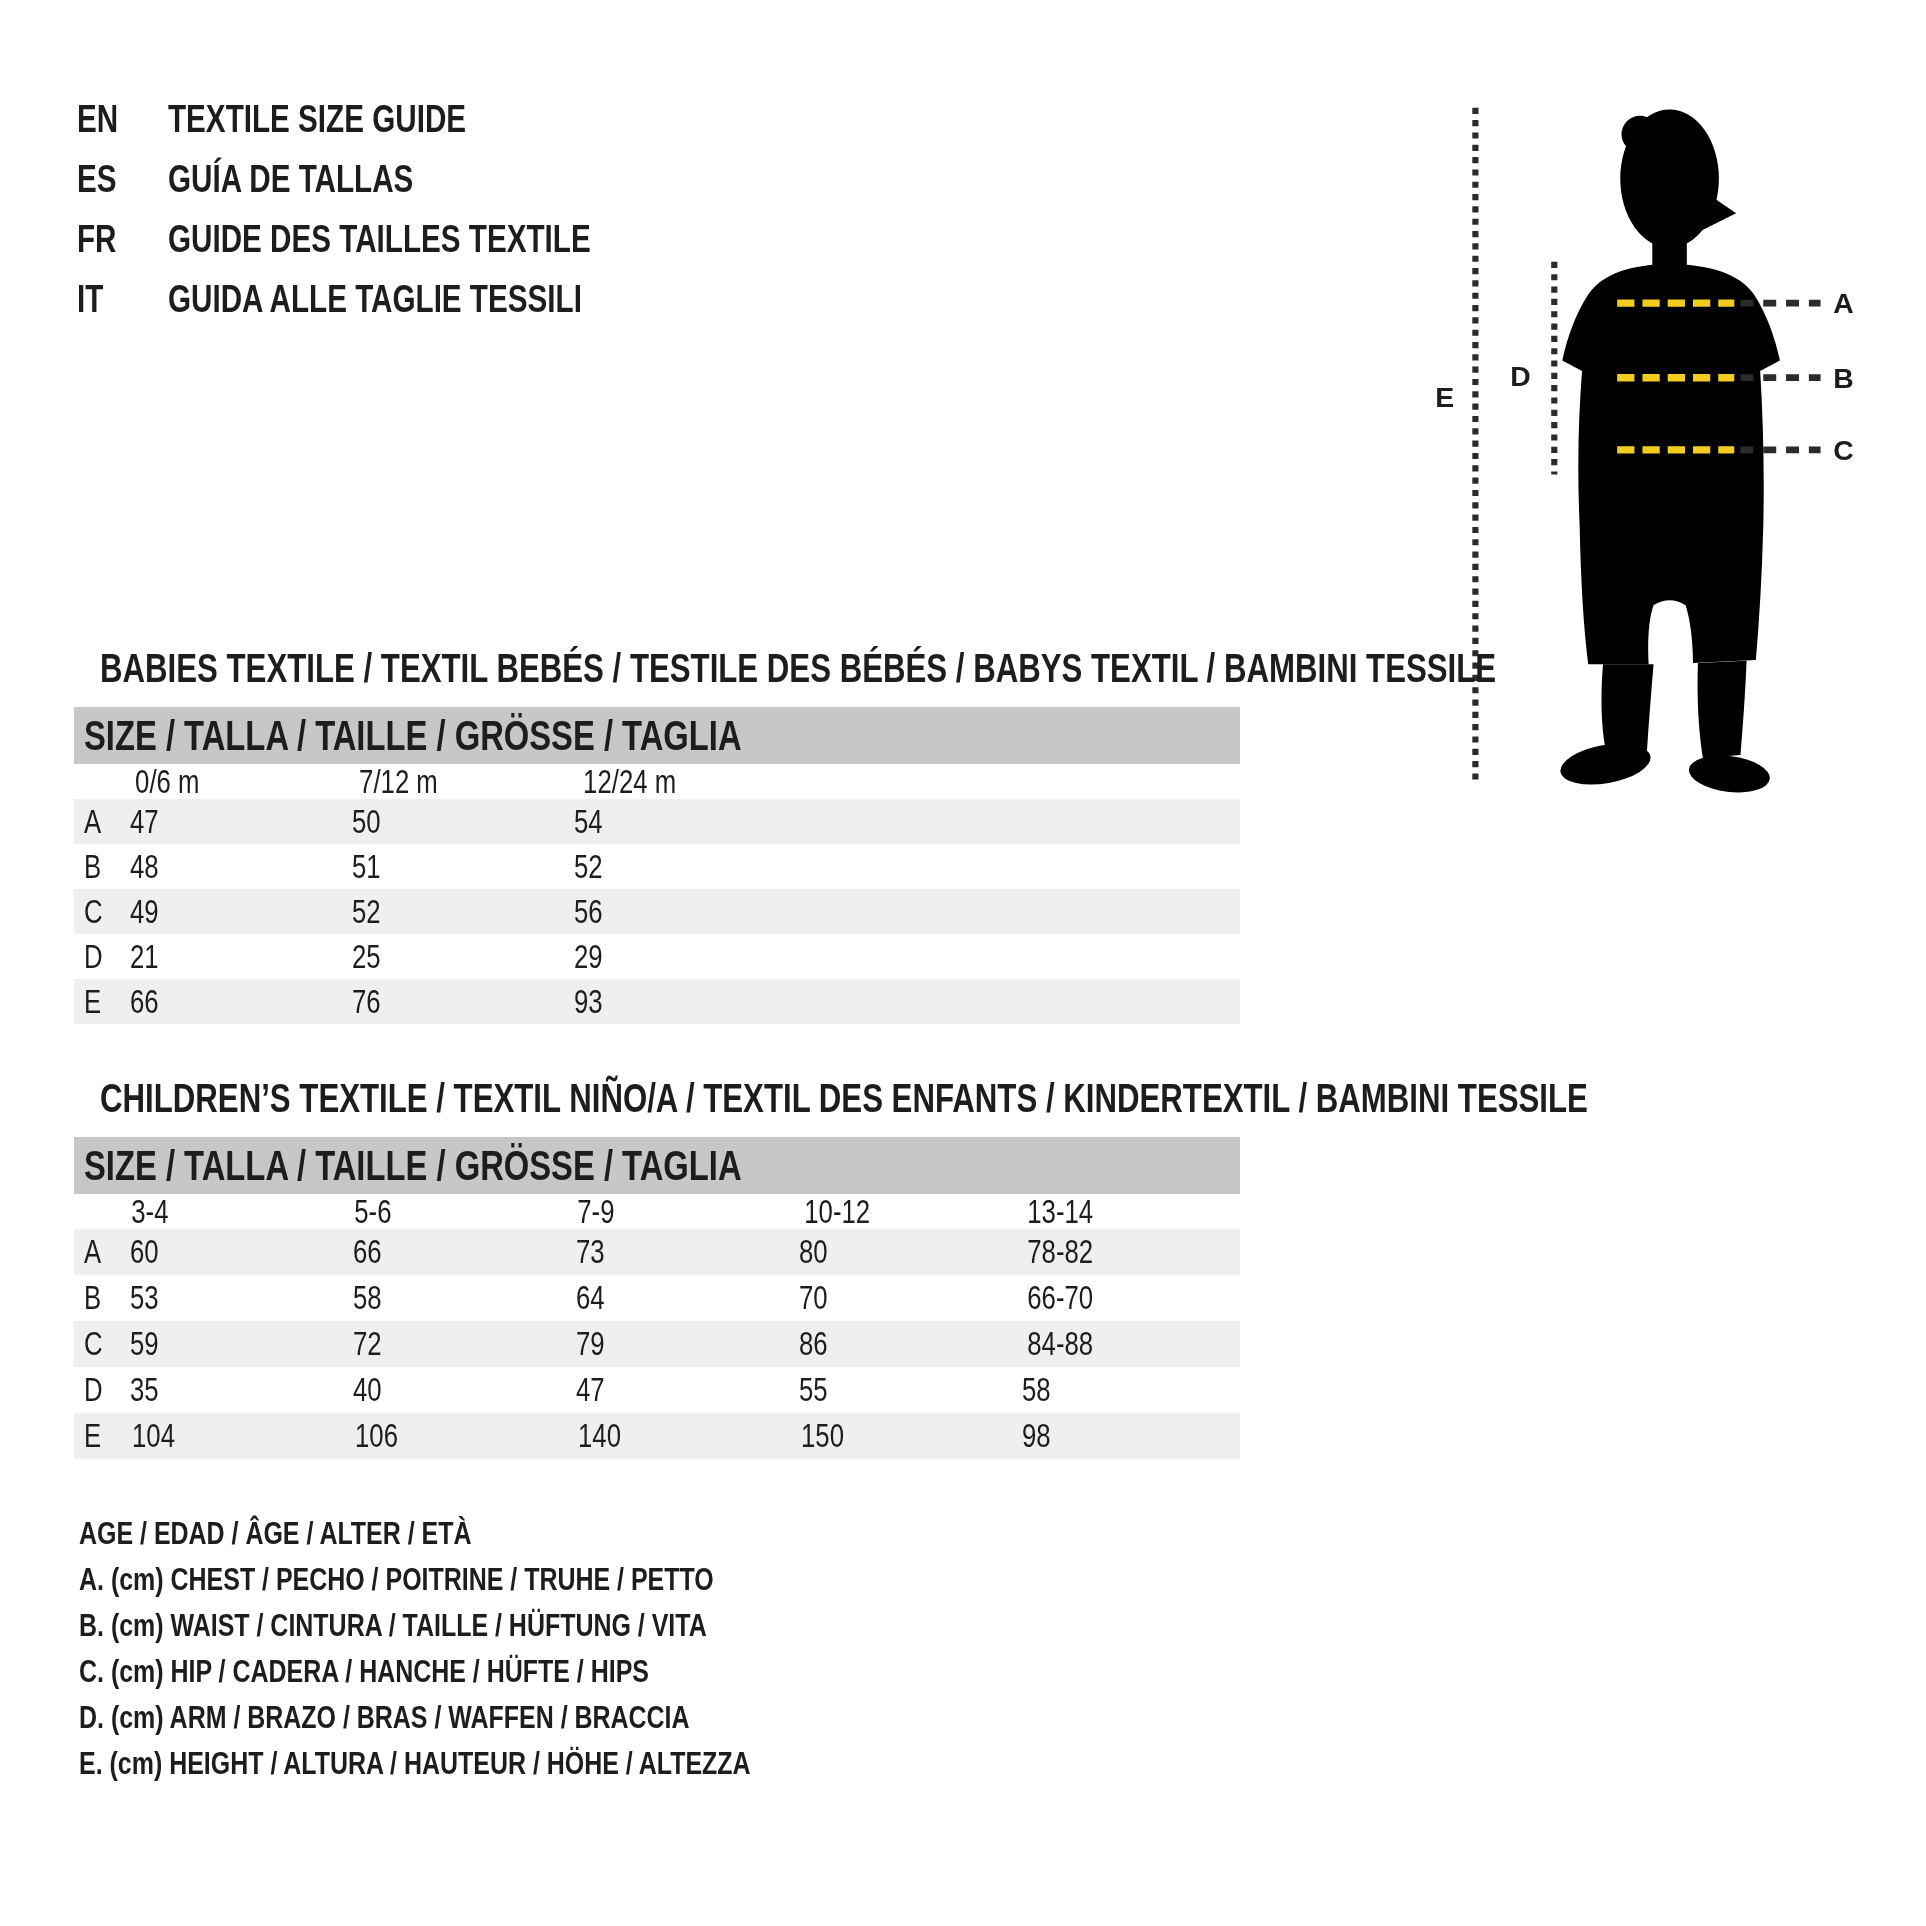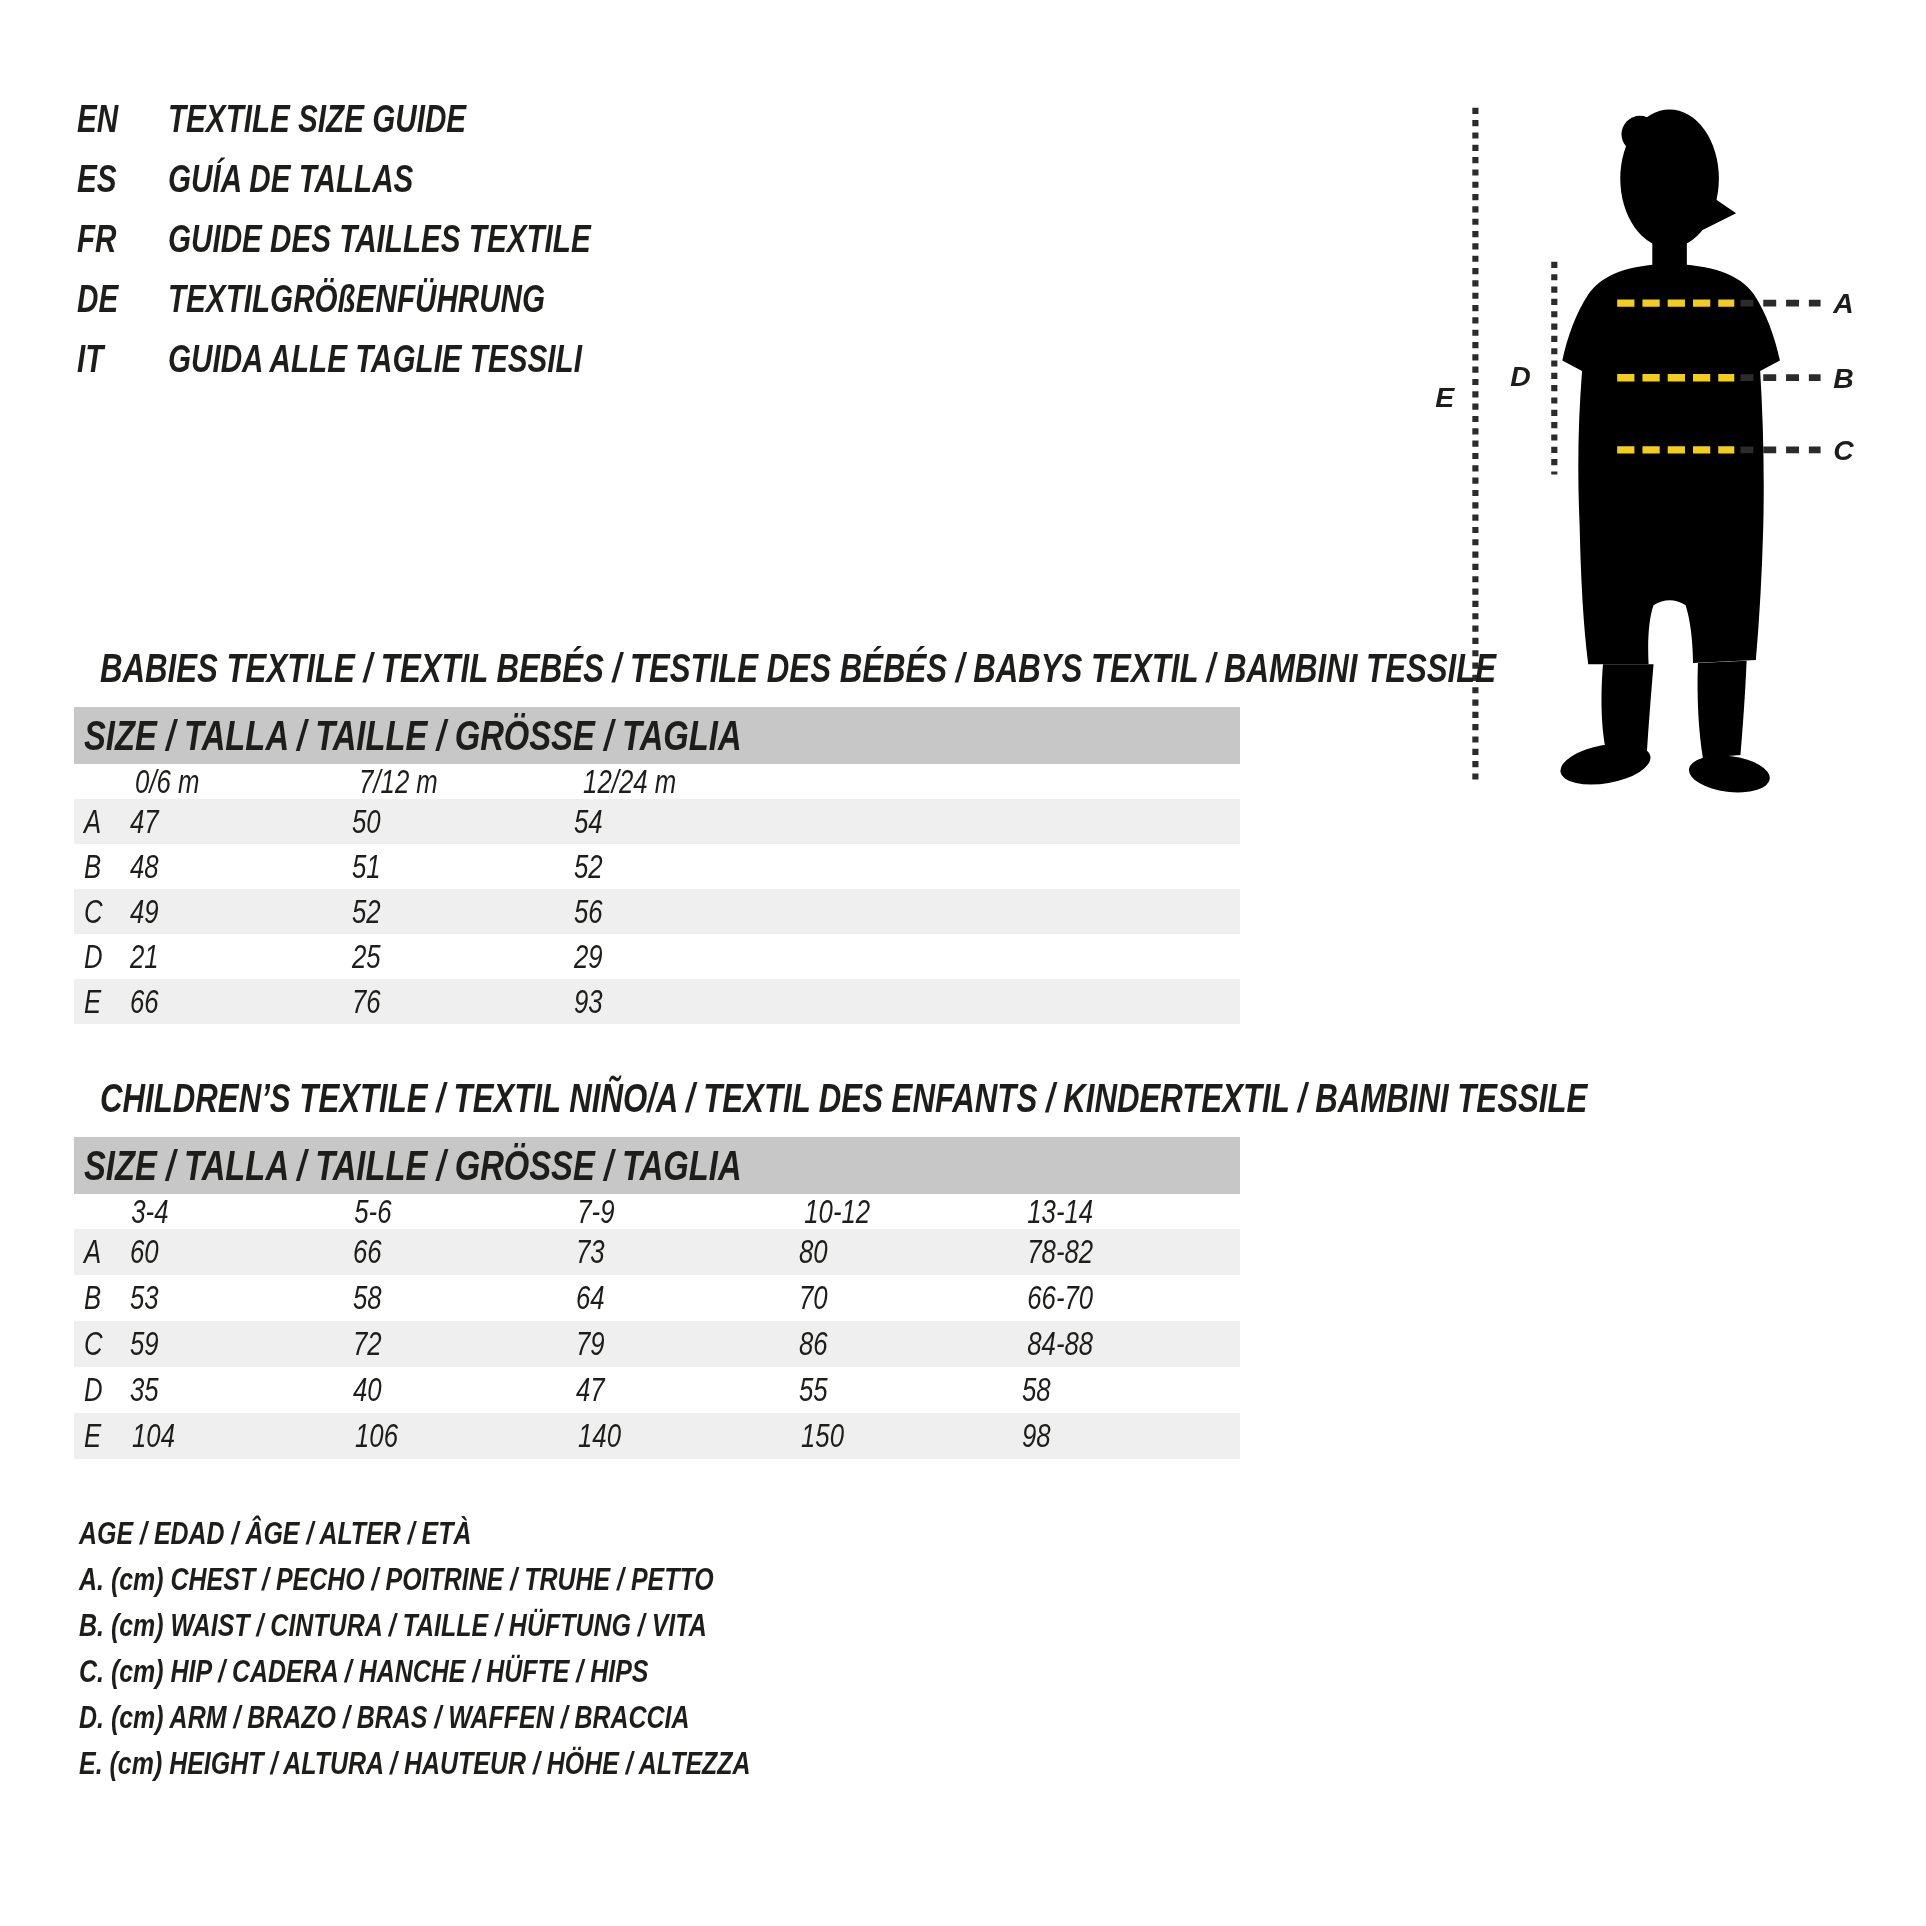--- a/index.html
+++ b/index.html
@@ -1,18 +1,18 @@
 <!DOCTYPE html>
 <html style="font-size:10px"><head>
 <meta charset="utf-8">
 <style>
   html,body{margin:0;padding:0;background:#ffffff;}
   .canvas{
     position:relative;width:1926px;height:1926px;background:#ffffff;
-    font-family:"Liberation Sans",sans-serif;color:#1d1d1b;overflow:hidden;font-style:italic;
+    font-family:"Liberation Sans",sans-serif;color:#1d1d1b;overflow:hidden;
   }
   .cz{display:inline-block;transform:scaleX(0.78);transform-origin:0 50%;white-space:nowrap;}
   .cz-c{display:inline-block;transform:scaleX(0.78);transform-origin:50% 50%;white-space:nowrap;}
 
   
   .langs{position:absolute;left:77px;top:89px;}
   .lang-row{display:flex;align-items:center;height:60px;font-size:38px;font-weight:700;}
   .lang-code{flex:0 0 91px;}
 
   
@@ -54,24 +54,20 @@
       <span class="lang-code"><span class="cz">EN</span></span>
       <span class="cz">TEXTILE SIZE GUIDE</span>
     </div>
     <div class="lang-row">
       <span class="lang-code"><span class="cz">ES</span></span>
       <span class="cz">GUÍA DE TALLAS</span>
     </div>
     <div class="lang-row">
       <span class="lang-code"><span class="cz">FR</span></span>
       <span class="cz">GUIDE DES TAILLES TEXTILE</span>
-    </div>
-    <div class="lang-row">
-      <span class="lang-code"><span class="cz">DE</span></span>
-      <span class="cz">TEXTILGRÖßENFÜHRUNG</span>
     </div>
     <div class="lang-row">
       <span class="lang-code"><span class="cz">IT</span></span>
       <span class="cz">GUIDA ALLE TAGLIE TESSILI</span>
     </div>
   </div>
 
   <div class="figure">
     <svg viewBox="0 0 816 1160" width="503" height="715">
 

